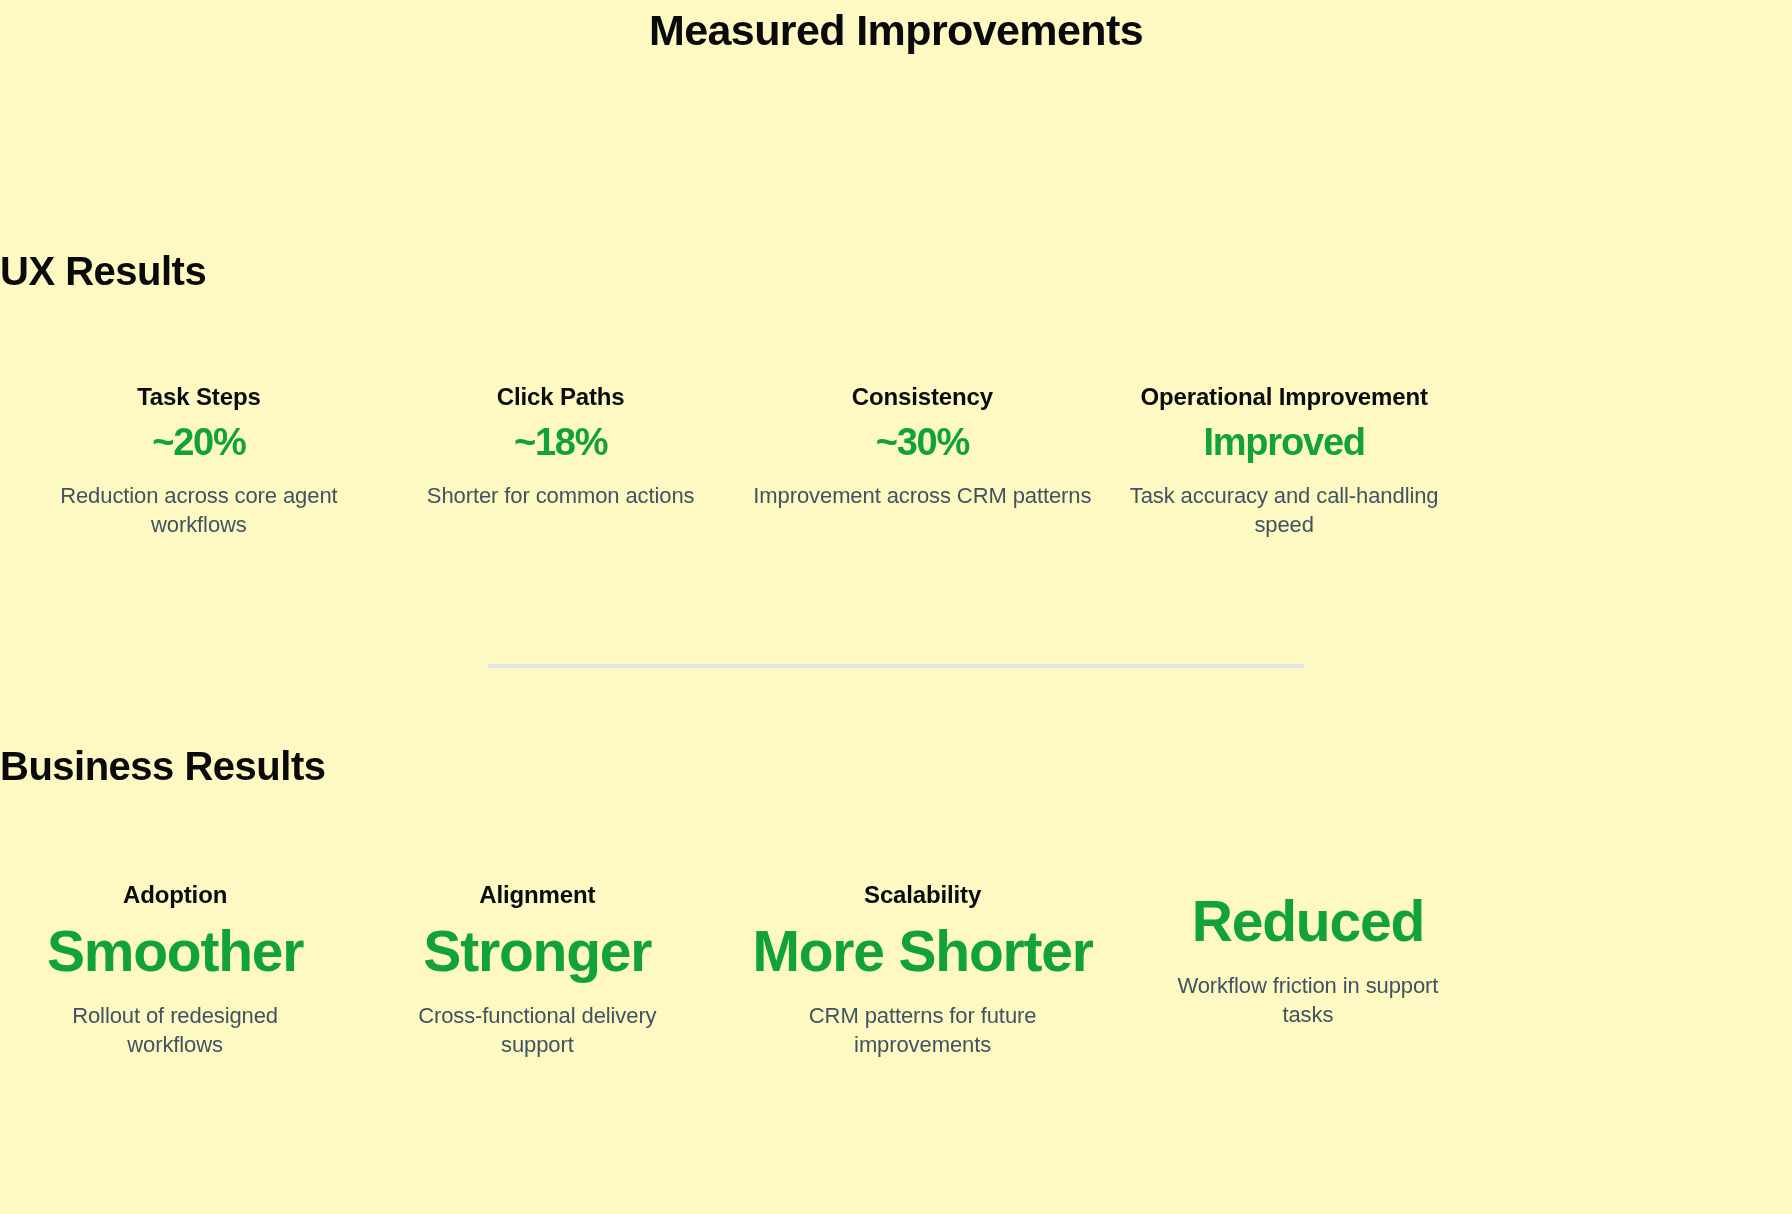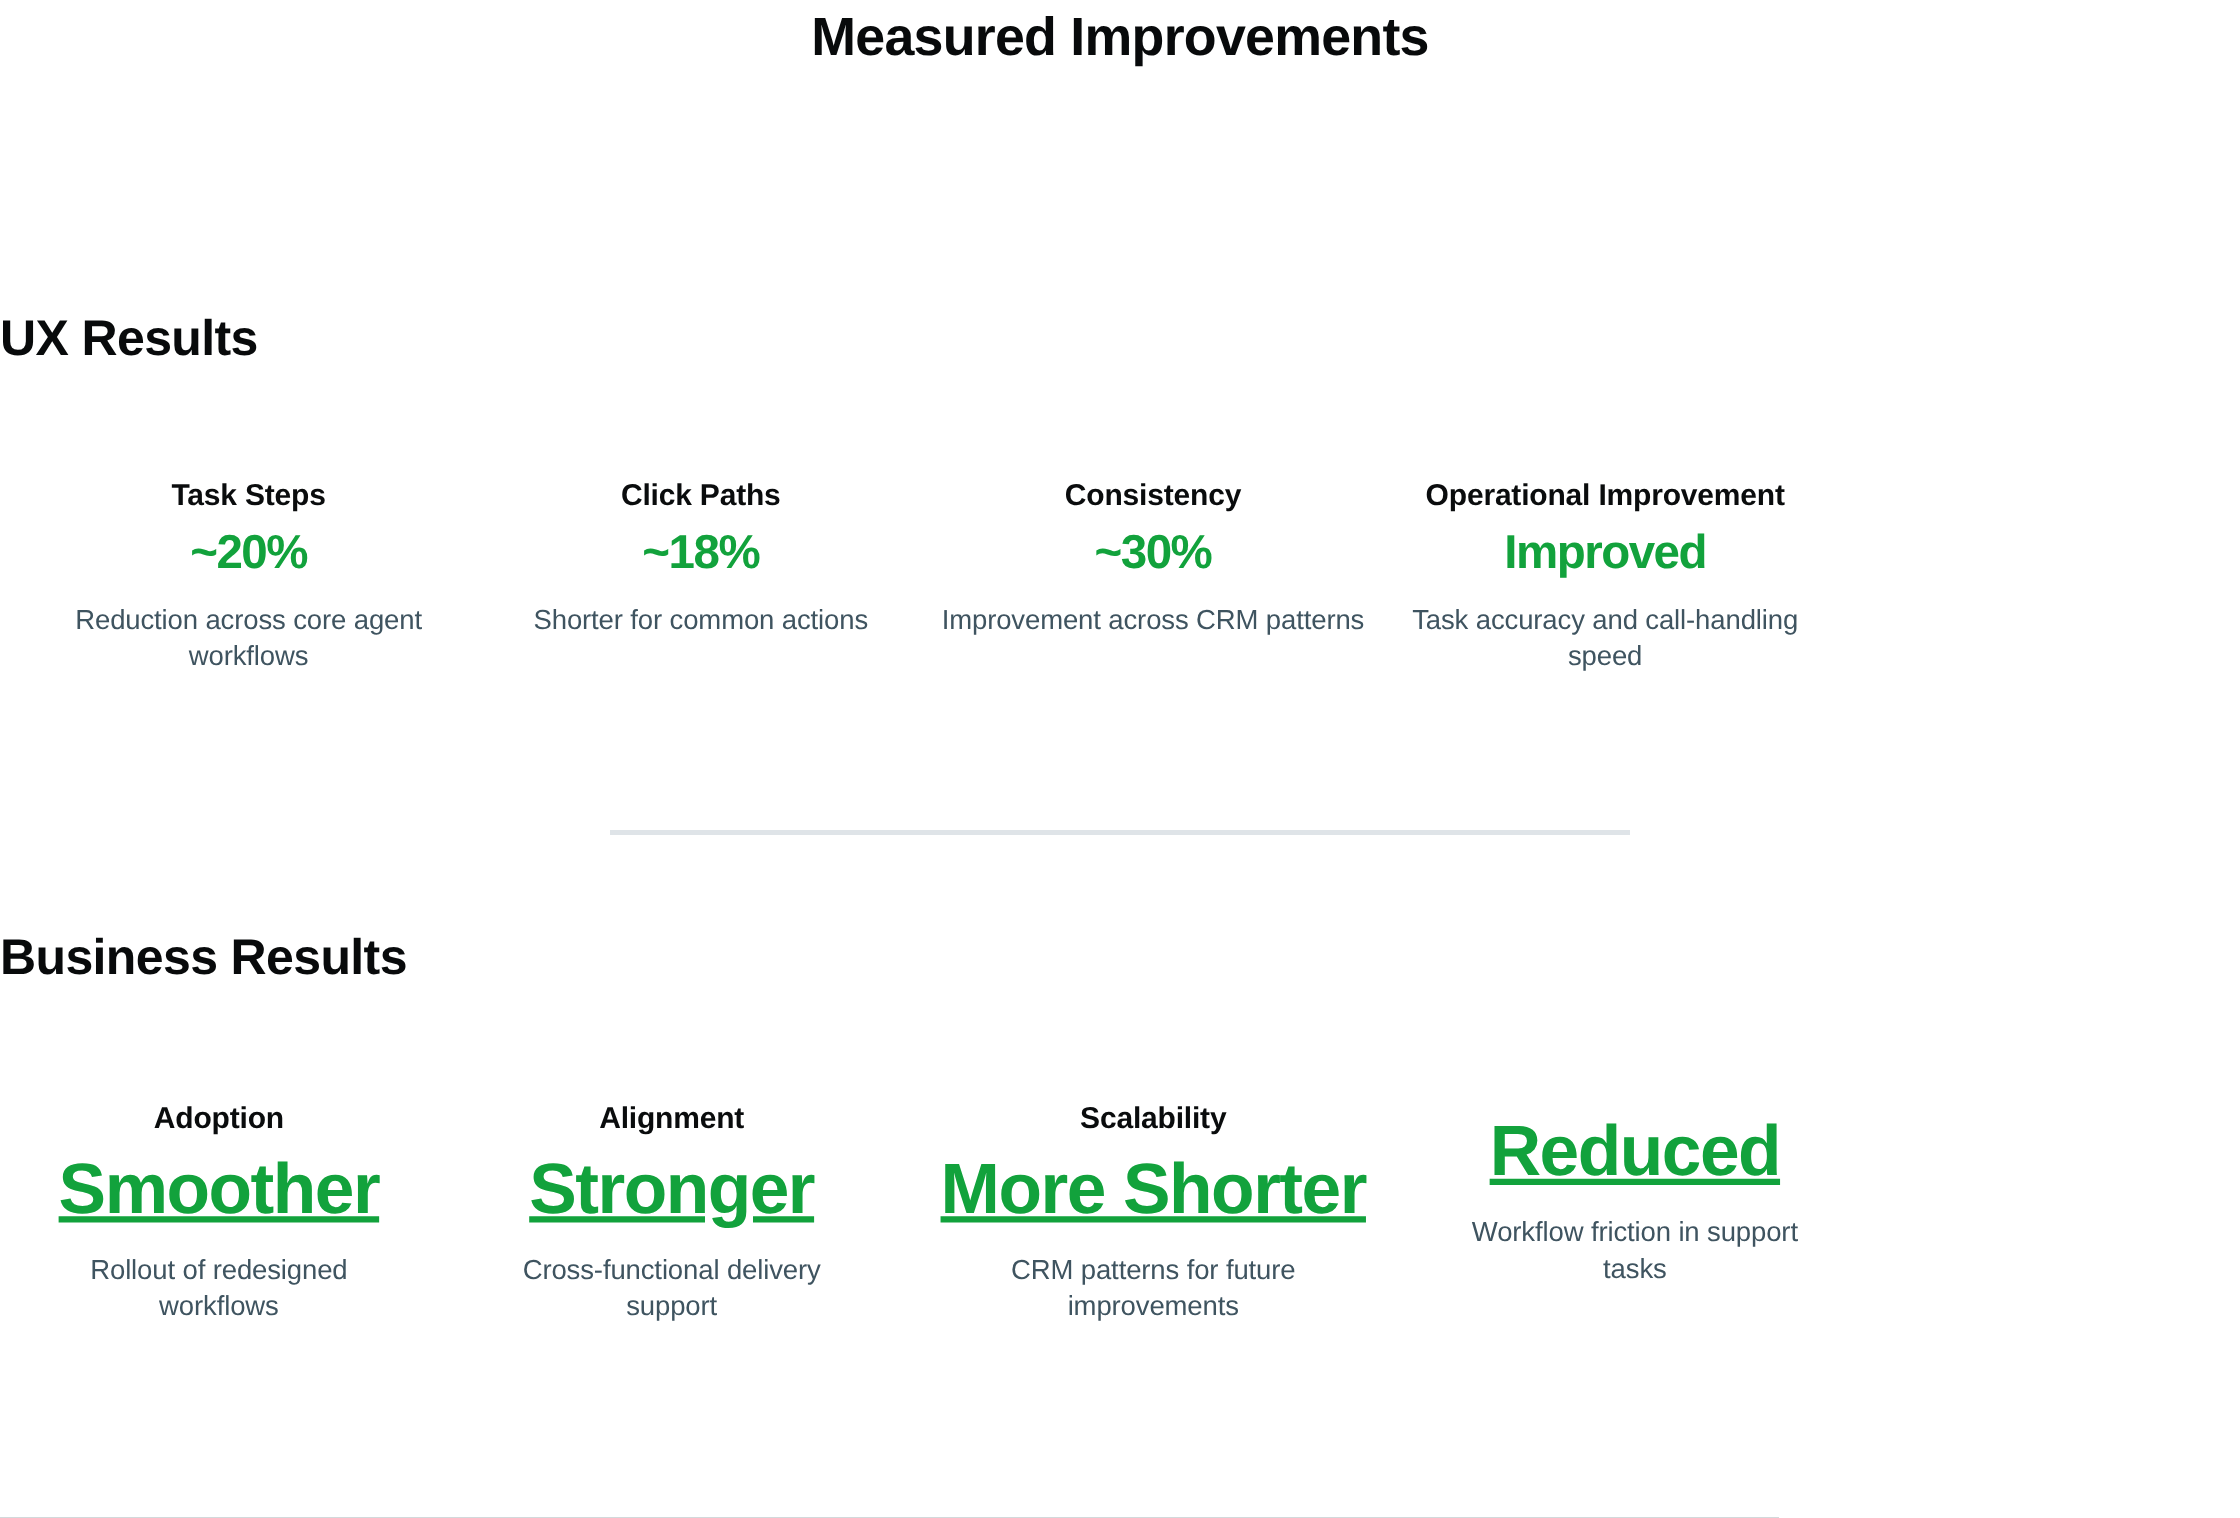--- a/index.html
+++ b/index.html
@@ -12,21 +12,21 @@
     overflow: hidden;
     background: #4b666f;
     font-family: "Liberation Sans", sans-serif;
     -webkit-font-smoothing: antialiased;
   }
 
   .slide {
     position: relative;
     width: 1792px;
     height: 1214px;
-    background: #ffffff;
+    background: #fef9c3;
     box-sizing: border-box;
   }
 
   
   .main-title {
     position: absolute;
     top: 4px;
     left: 0;
     width: 1792px;
     text-align: center;
@@ -94,21 +94,20 @@
     font-weight: 400;
     color: #3f5460;
     line-height: 1.32;
     margin-top: 16px;
     letter-spacing: -0.1px;
   }
 
   
   #biz-metrics .metric-value {
     font-size: 57px;
-    text-decoration: underline;
   }
   #biz-metrics .metric-desc {
     margin-top: 16px;
   }
 
   
   .divider {
     position: absolute;
     top: 664px;
     left: 488px;

